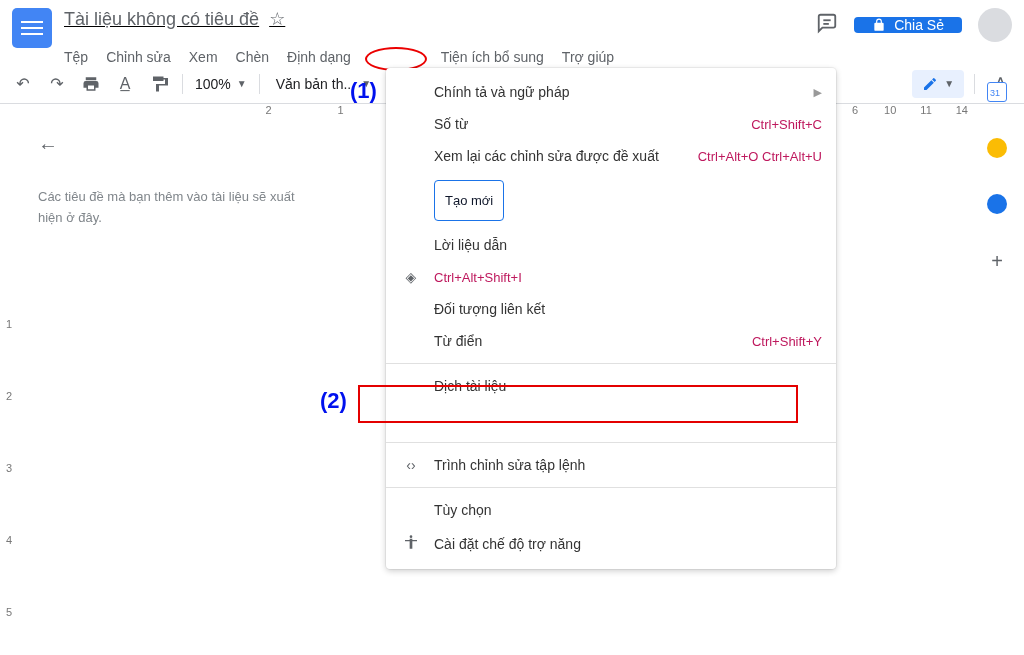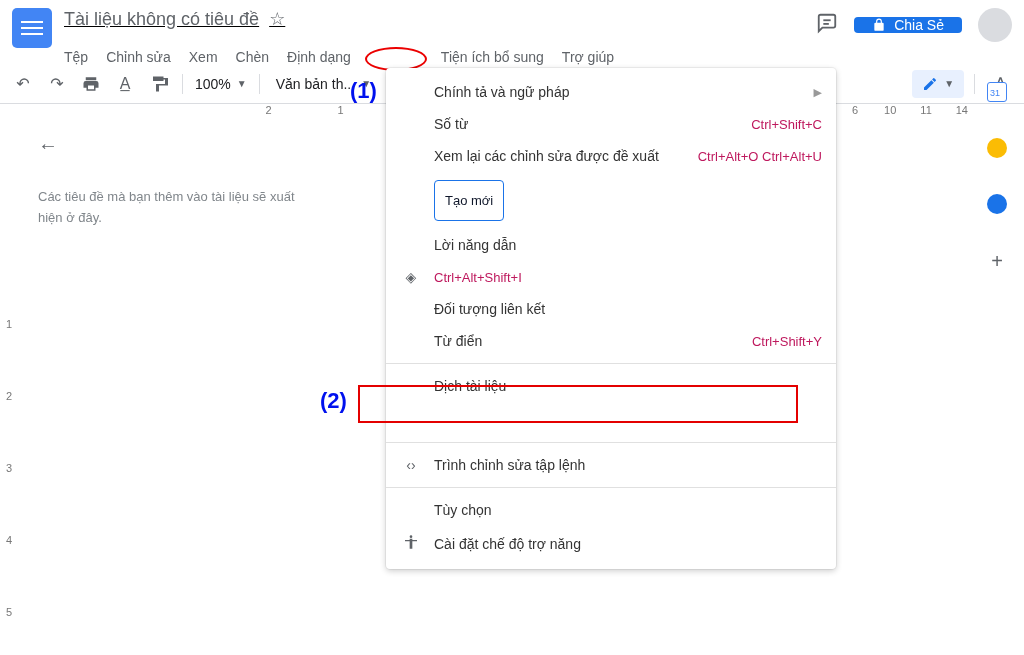--- a/index.html
+++ b/index.html
@@ -185,21 +185,21 @@
     <span class="mi-icon"></span>
     <span class="mi-label">Xem lại các chỉnh sửa được đề xuất</span>
     <span class="mi-short">Ctrl+Alt+O Ctrl+Alt+U</span>
   </div>
   <div class="menu-item disabled">
     <span class="mi-icon"></span>
     <span class="create-btn">Tạo mới</span>
   </div>
   <div class="menu-item">
     <span class="mi-icon"></span>
-    <span class="mi-label">Lời năng dẫn</span>
+    <span class="mi-label">Lời liệu dẫn</span>
   </div>
   <div class="menu-item">
     <span class="mi-icon">◈</span>
     <span class="mi-short">Ctrl+Alt+Shift+I</span>
   </div>
   <div class="menu-item">
     <span class="mi-icon"></span>
     <span class="mi-label">Đối tượng liên kết</span>
   </div>
   <div class="menu-item">

